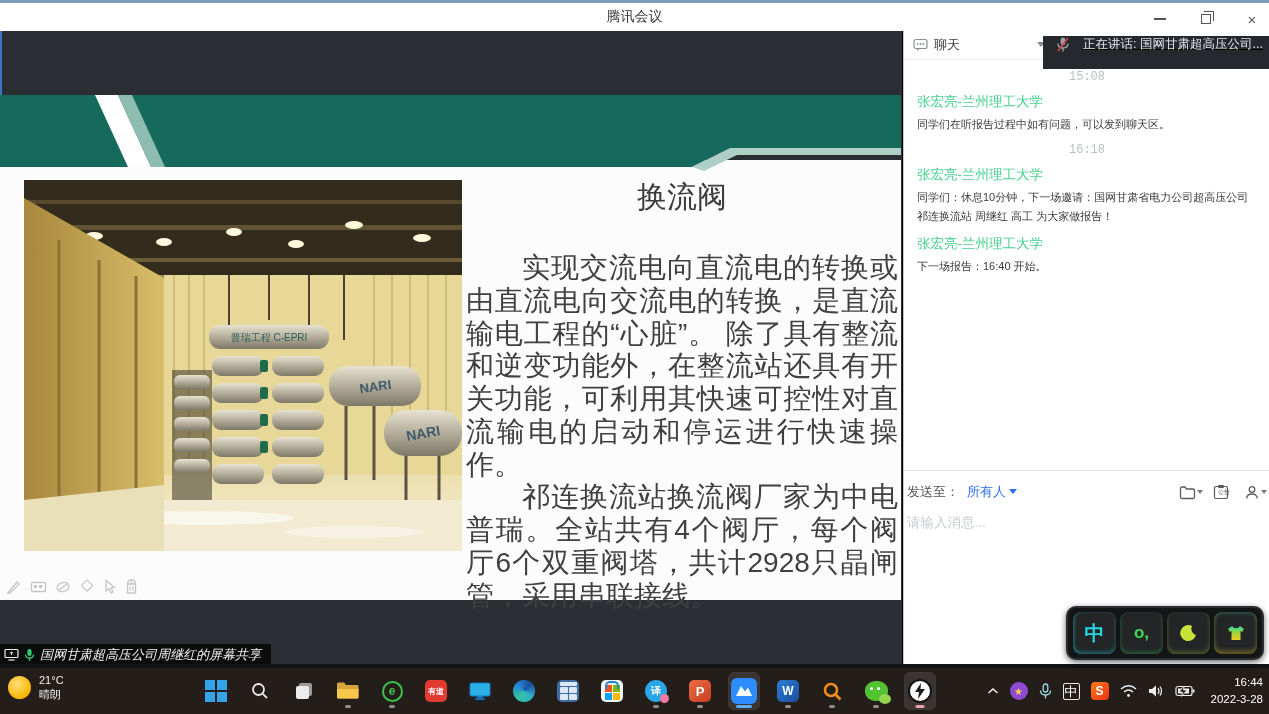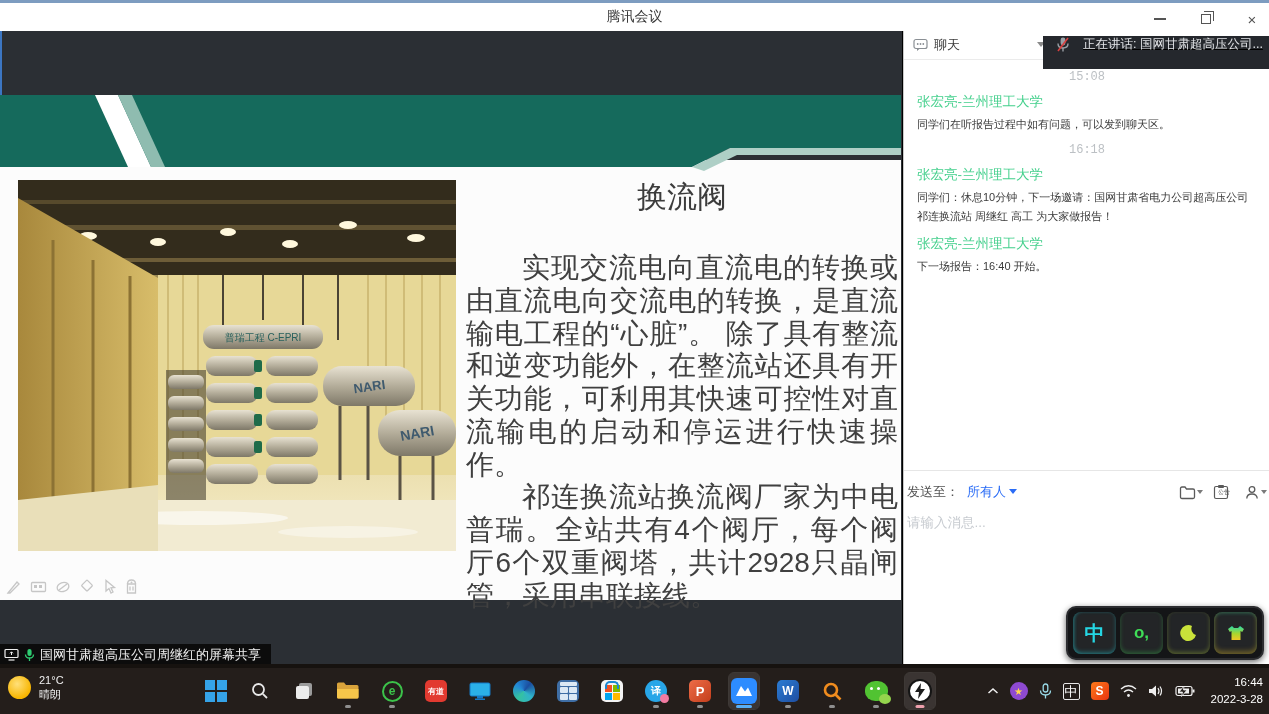--- a/index.html
+++ b/index.html
@@ -21,31 +21,31 @@
   
   .main { position:absolute; left:0; top:31px; width:1269px; height:633px; }
   .share-area { position:absolute; left:0; top:0; width:902px; height:633px; background:#2b2f34; overflow:hidden; }
   .edge-blue { position:absolute; left:0; top:0; width:2px; height:64px; background:#3c76c2; }
 
   .slide-white { position:absolute; left:0; top:129px; width:901px; height:440px; background:#fcfcfc; }
   .banner { position:absolute; left:0; top:64px; width:901px; height:80px; }
   .banner-title { position:absolute; left:128px; top:74px; width:560px; height:54px;
     display:flex; align-items:center; font-size:30px; font-weight:bold; color:#ffffff; letter-spacing:2px; }
 
-  .photo { position:absolute; left:18px; top:149px; width:438px; height:371px;border-radius:27px; }
+  .photo { position:absolute; left:24px; top:149px; width:438px; height:371px;border-radius:27px; }
 
   .text-col { position:absolute; left:466px; top:146px; width:432px; }
   .text-heading { text-align:center; font-size:30px; color:#3c3c3c; margin-bottom:34px; }
   .text-body p { font-size:28px; line-height:1.17; color:#404040; text-align:justify; text-indent:2em; }
 
   .annot-bar { position:absolute; left:6px; top:547px; display:flex; gap:8px; align-items:center; }
   .annot-bar svg { display:block; }
 
   .share-label { position:absolute; left:0; top:613px; height:21px; background:#0c0c0c;
-    display:inline-flex; align-items:center; gap:5px; padding:0 10px 0 4px; }
+    display:inline-flex; align-items:center; gap:5px; padding:0 10px 0 4px;font-style:italic; }
   .share-label span { color:#f2f2f2; font-size:13px; white-space:nowrap; }
 
   
   .chat { position:absolute; left:903px; top:0; width:366px; height:633px; background:#ffffff; border-left:1px solid #c9c9c9; }
   .chat-header { position:relative; height:29px; border-bottom:1px solid #ebebeb; display:flex; align-items:center; padding-left:9px; gap:6px; }
   .chat-header .lbl { font-size:13px; color:#3c3c3c; }
   .chat-caret { position:absolute; left:133px; top:11px; width:0; height:0;
     border-left:4px solid transparent; border-right:4px solid transparent; border-top:5px solid #8a8a8a; }
   .chat-body { position:absolute; left:0; top:30px; width:366px; height:409px; overflow:hidden; padding:0 13px; }
   .c-time { text-align:center; color:#bcc0c4; font-size:12px; margin:9px 0 7px;font-family:Liberation Mono, monospace; }

